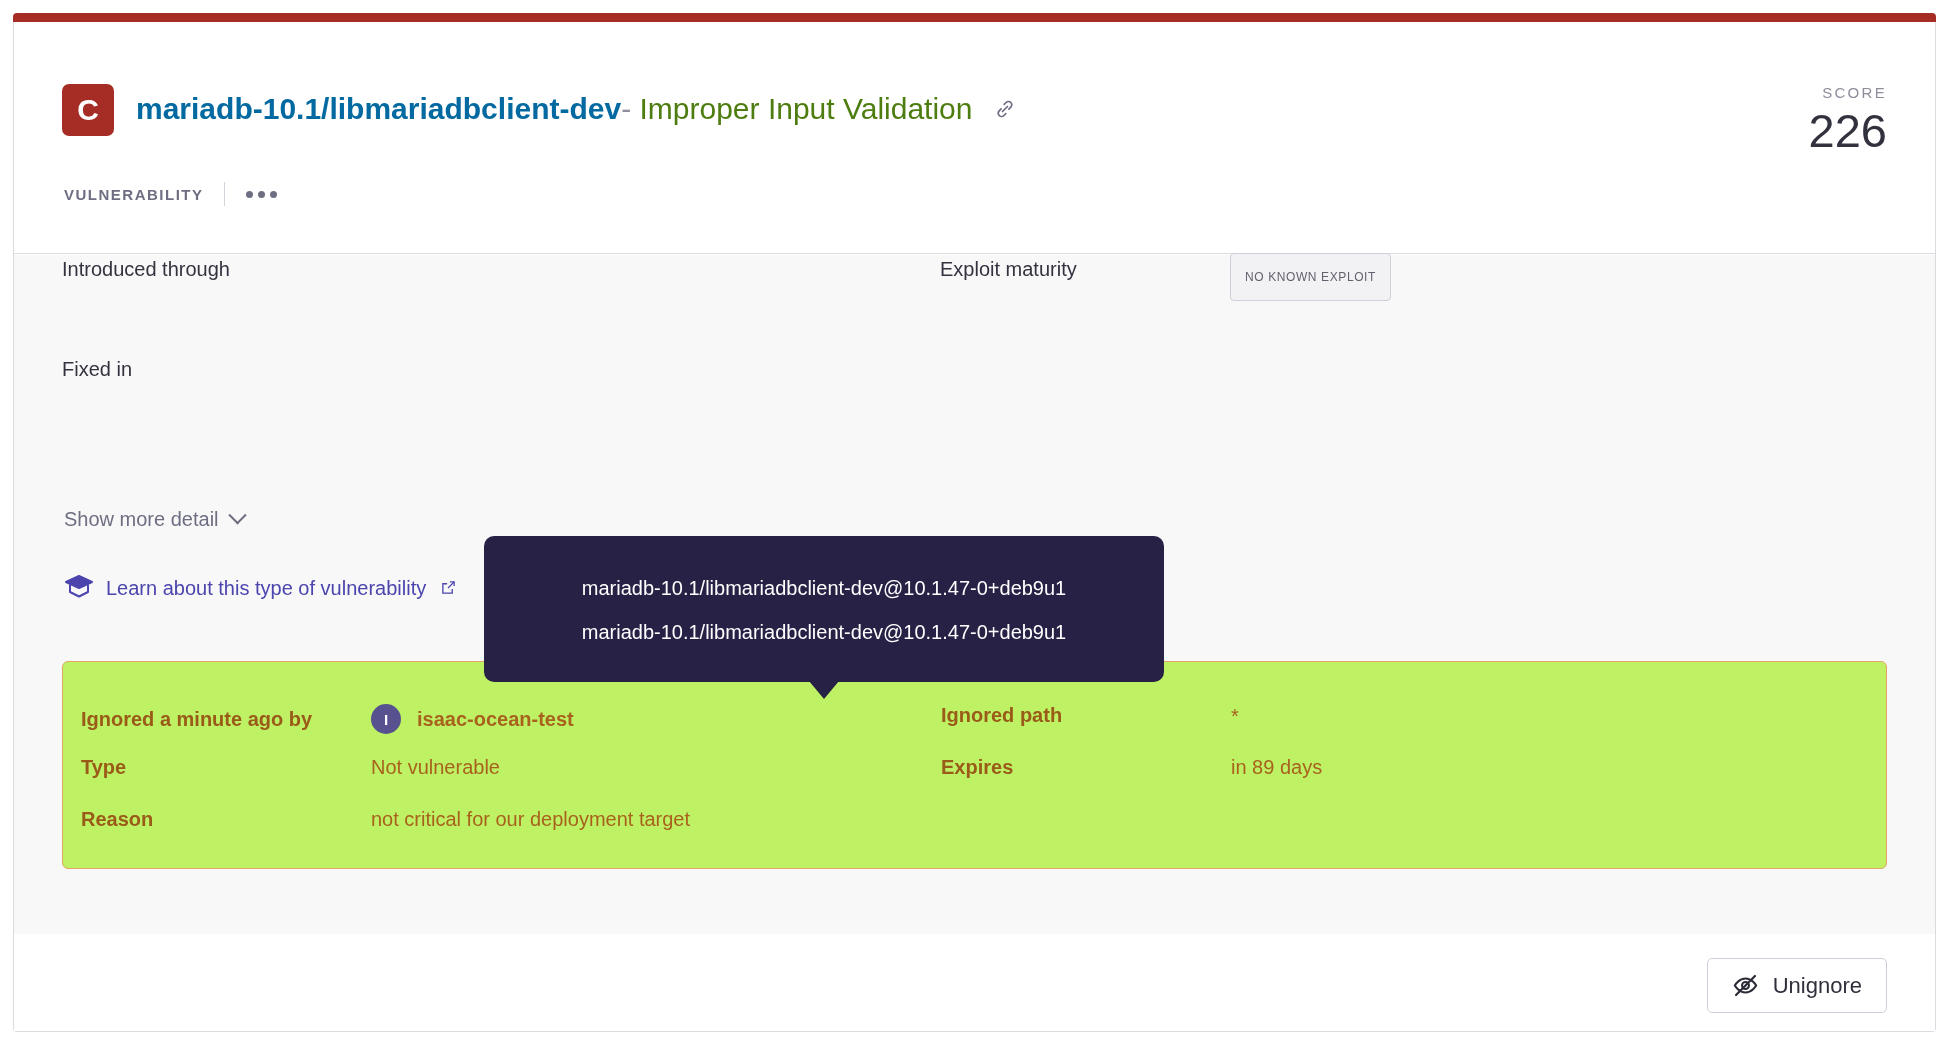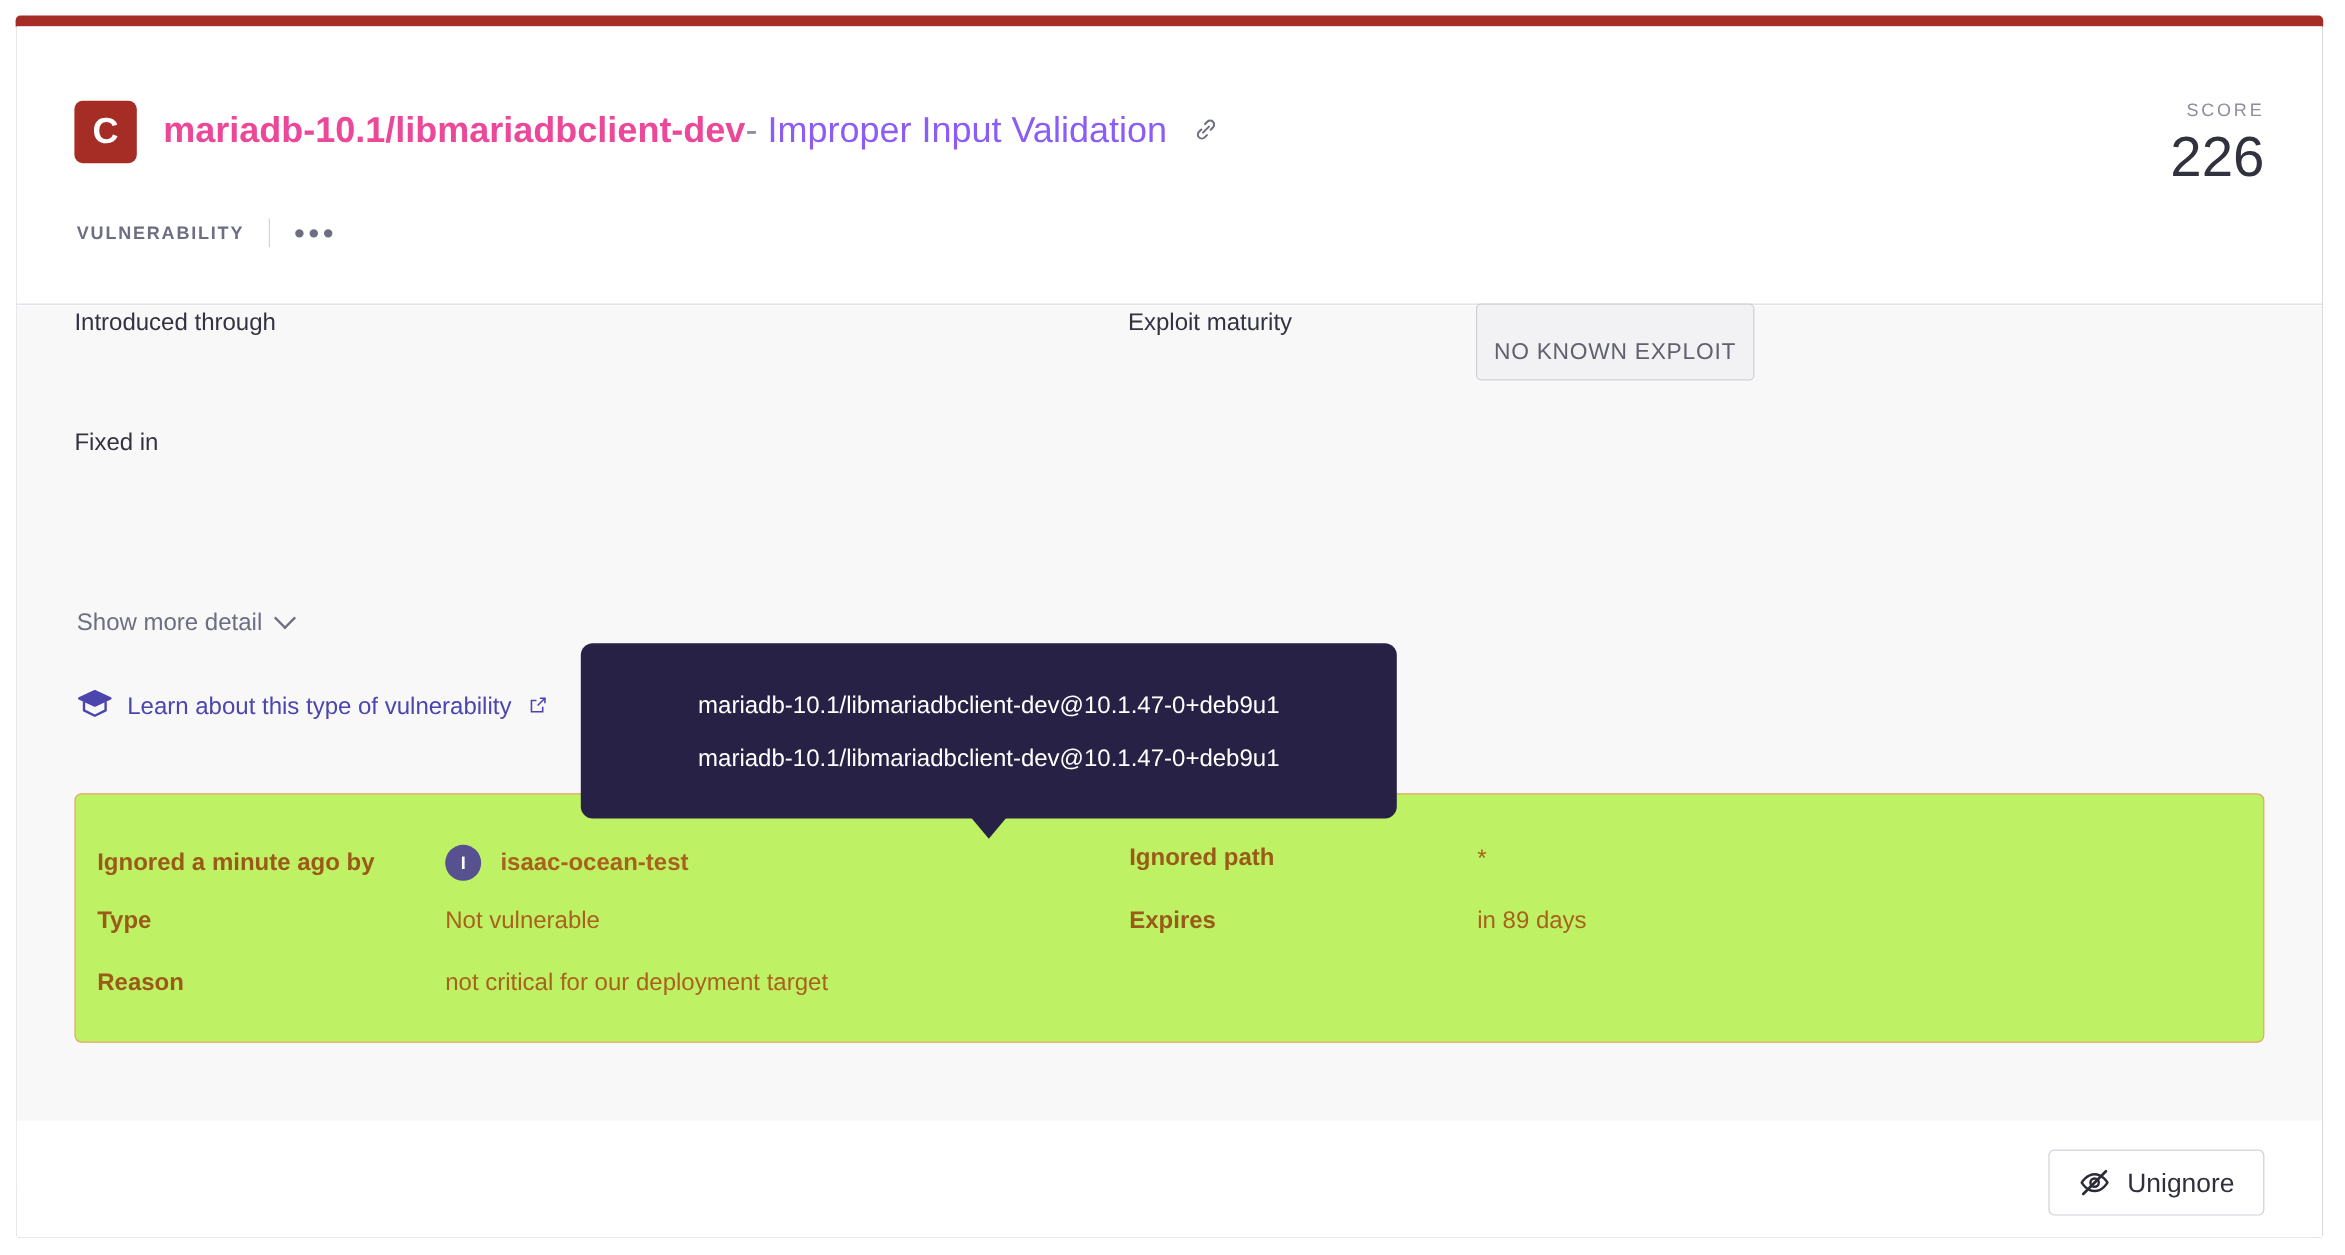--- a/index.html
+++ b/index.html
@@ -60,23 +60,23 @@
     flex: none;
     letter-spacing: 0;
   }
   .title-text {
     margin-left: 22px;
     font-size: 30px;
     line-height: 36px;
     color: #1a1a24;
     white-space: nowrap;
   }
-  .title-pkg { font-weight: 700; color: #ec4899; }
+  .title-pkg { font-weight: 700; color: #0369a1; }
   .title-sep { font-weight: 400; color: #8d8d9c; }
-  .title-desc { font-weight: 400; color: #8b5cf6; }
+  .title-desc { font-weight: 400; color: #4d7c0f; }
   .link-icon {
     display: inline-block;
     margin-left: 12px;
     vertical-align: -2px;
     color: #6e6e82;
   }
   .meta-row {
     position: absolute;
     left: 2px; top: 160px;
     display: flex;
@@ -168,23 +168,23 @@
   .fact-fixed .fact-value { width: 545px; }
   .fact-exploit { left: 878px; top: 0; }
   .fact-exploit .fact-label { width: 290px; }
 
   .pill {
     display: inline-block;
     border: 1px solid #cfcfda;
     border-radius: 4px;
     background: #f2f2f5;
     color: #62626f;
-    font-size: 19px;
+    font-size: 12px;
     letter-spacing: 0.6px;
-    padding: 24px 14px 7px;
+    padding: 8px 14px 7px;
     text-transform: uppercase;
     white-space: nowrap;
     margin-top: -2px;
   }
 
   
   .tooltip {
     position: absolute;
     left: 422px; top: 281px;
     width: 680px;

